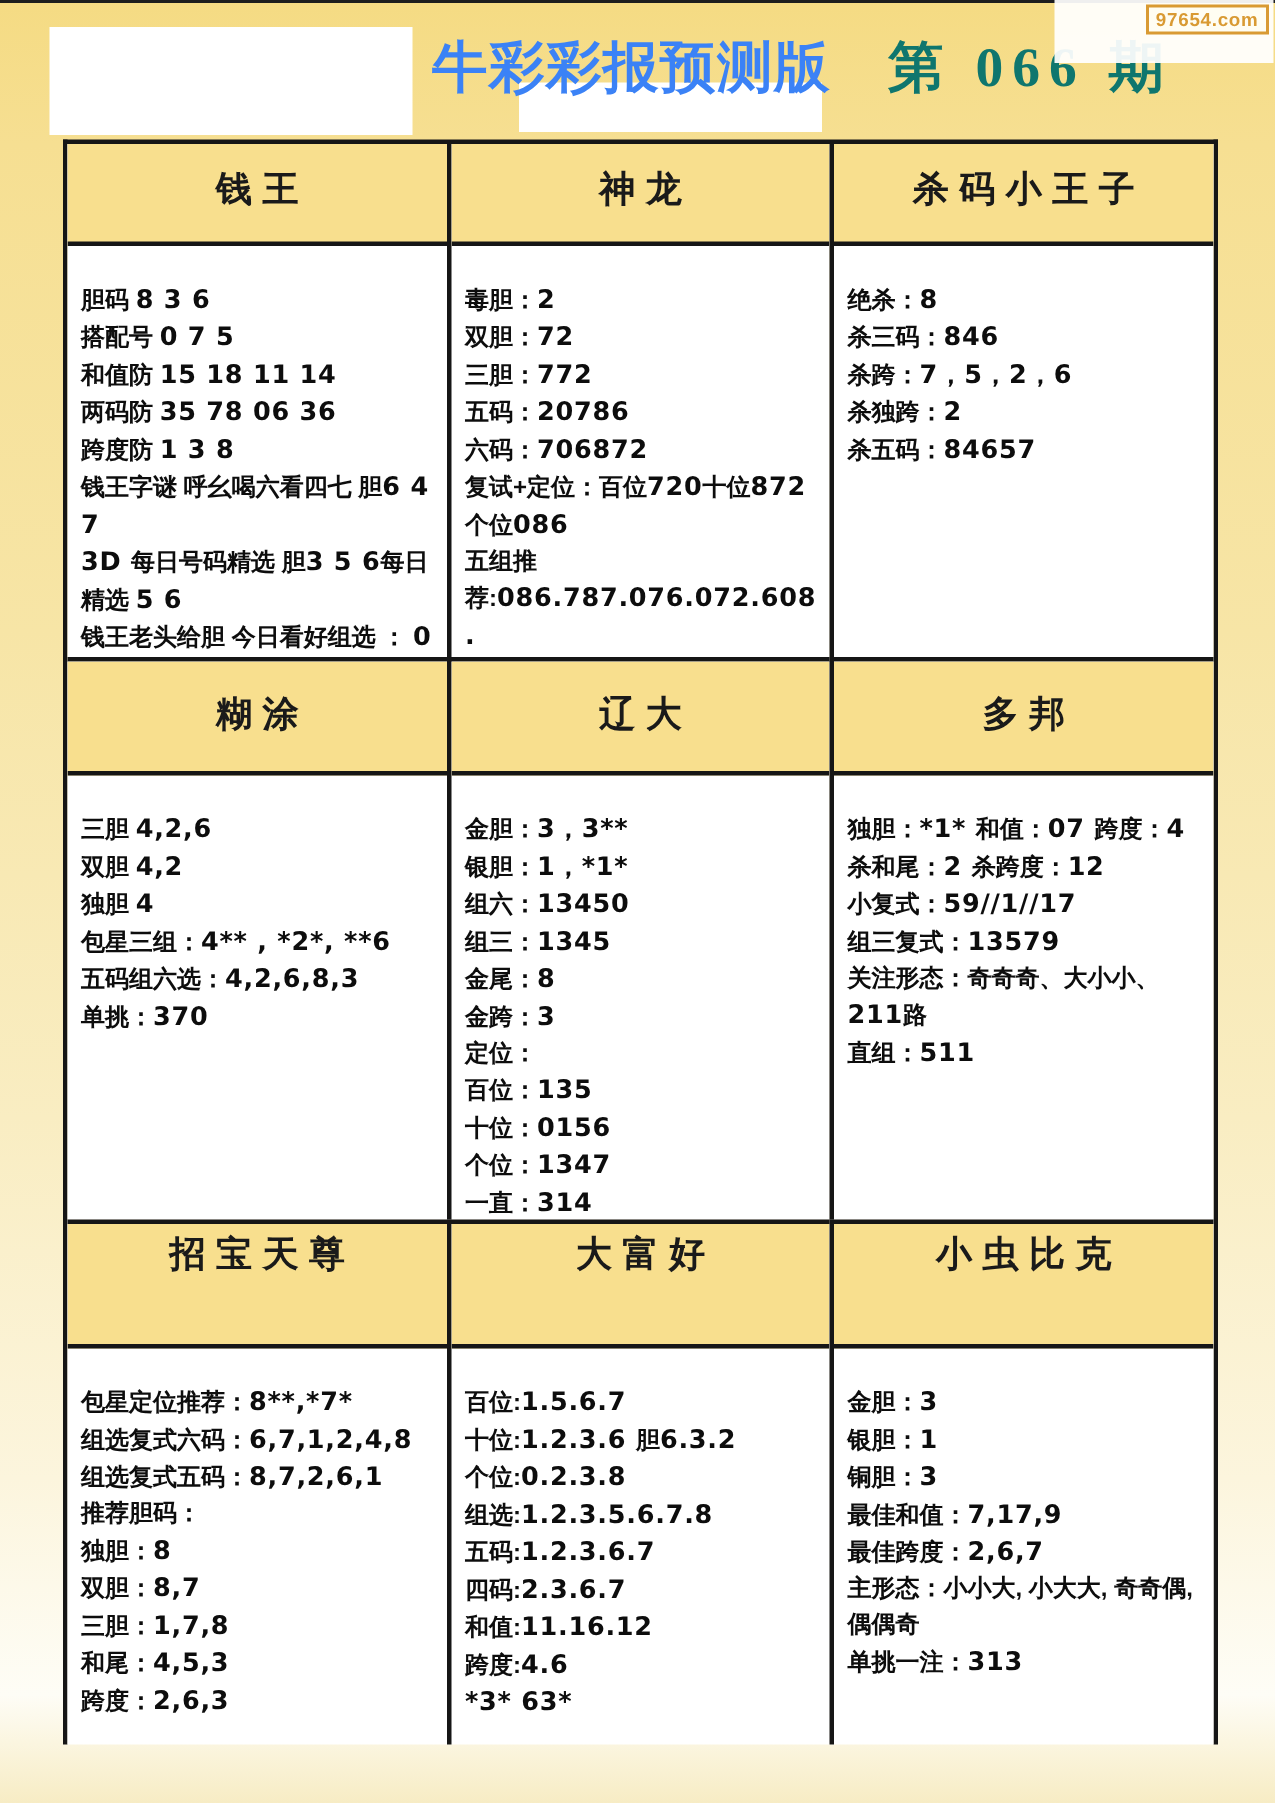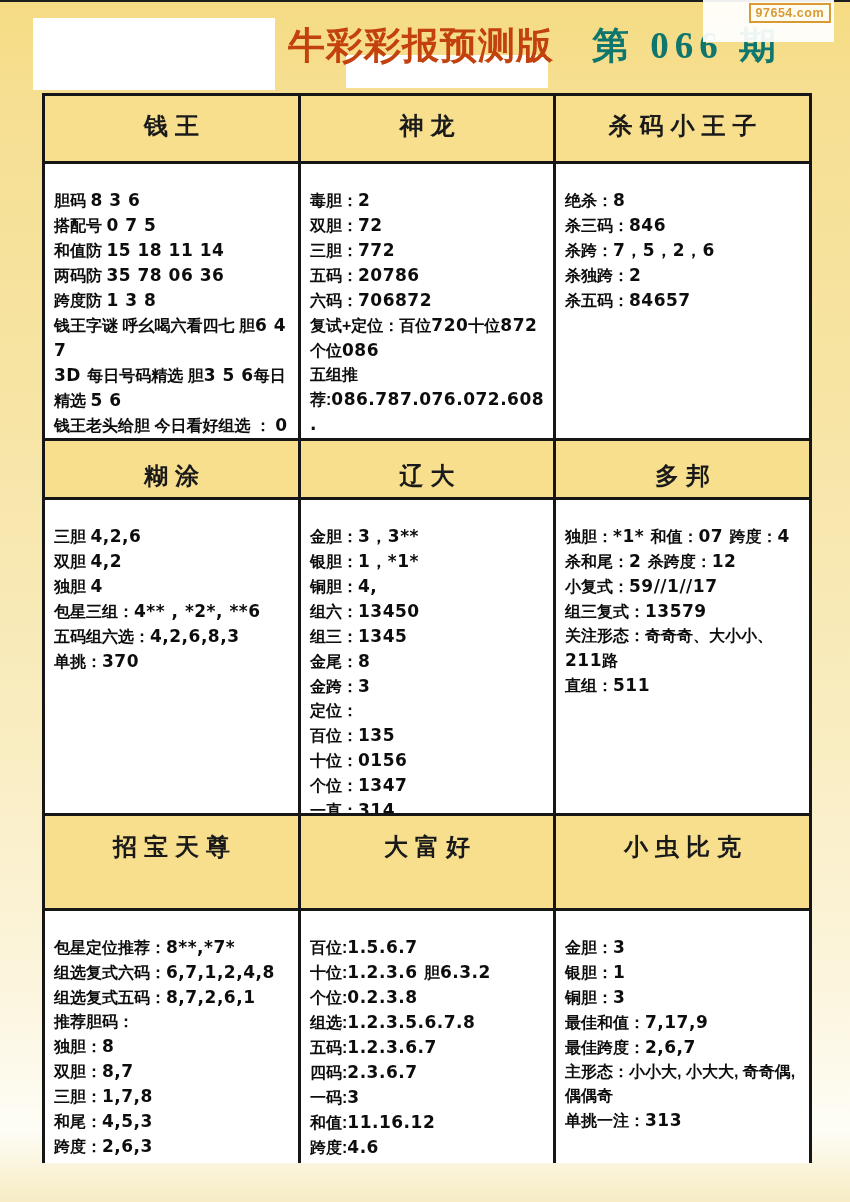--- a/index.html
+++ b/index.html
@@ -9,43 +9,43 @@
     font-family:"Liberation Sans",sans-serif;
   }
   .top-edge{position:absolute;top:0;left:0;width:100%;height:2px;background:#1d1d1d;}
   .censor{position:absolute;background:#ffffff;}
   .censor1{left:33px;top:18px;width:242px;height:72px;}
   .censor2{left:346px;top:55px;width:202px;height:33px;}
   .title-row{
     position:absolute;left:288px;top:26px;display:flex;gap:38px;align-items:baseline;
     font-family:"Liberation Serif","DejaVu Serif",serif;font-weight:bold;font-size:37px;line-height:1.1;white-space:nowrap;
   }
-  .title-red{color:#c2410c;letter-spacing:1px;}
+  .title-red{color:#3b82f6;letter-spacing:1px;}
   .title-issue{color:#0f766e;letter-spacing:6px;}
-  .wm-strip{position:absolute;left:703px;top:0;width:131px;height:42px;background:rgba(255,255,255,.93);}
+  .wm-strip{position:absolute;left:703px;top:0;width:146px;height:42px;background:rgba(255,255,255,.93);}
   .wm-box{
     position:absolute;right:3px;top:3px;border:2px solid #d99a33;background:#fffdf2;
     color:#d99a33;font-size:12.5px;font-weight:bold;padding:1px 5px;letter-spacing:.5px;
   }
   .board{
     position:absolute;left:42px;top:93px;width:770px;height:1070px;box-sizing:border-box;
     border:3px solid #161616;border-bottom:none;
     display:grid;grid-template-columns:253px 255px 256px;grid-template-rows:342px 375px 350px;
   }
   .cell{background:#ffffff;box-sizing:border-box;overflow:hidden;display:flex;flex-direction:column;}
   .cell.c1,.cell.c2{border-left:3px solid #161616;}
   .cell.r2,.cell.r3{border-top:3px solid #161616;}
   .hdr{
     background:#f8df8e;border-bottom:3px solid #161616;box-sizing:border-box;flex:0 0 auto;
     text-align:center;font-family:"Liberation Serif","DejaVu Serif",serif;font-weight:bold;
     font-size:24px;color:#1a1a1a;letter-spacing:7px;text-indent:7px;padding-top:14px;
   }
   .r1 .hdr{height:68px;}
-  .r2 .hdr{height:59px;padding-top:19px;}
-  .r3 .hdr{height:95px;padding-top:15px;}
+  .r2 .hdr{height:76px;padding-top:19px;}
+  .r3 .hdr{height:83px;padding-top:4px;}
   .bd{
     flex:1 1 auto;padding:6px 4px 0 9px;color:#0d0d0d;
     font-weight:bold;font-size:16px;line-height:24px;word-break:break-word;margin-top:18px;
   }
   .line{min-height:24px;}
   .num{font-family:"DejaVu Sans",sans-serif;font-size:17px;letter-spacing:.5px;}
 </style>
 </head>
 <body>
 
@@ -109,21 +109,20 @@
         <div class="line">包星三组：<span class="num">4** , *2*, **6</span></div>
         <div class="line">五码组六选：<span class="num">4,2,6,8,3</span></div>
         <div class="line">单挑：<span class="num">370</span></div>
       </div>
     </div>
     <div class="cell r2 c1">
       <div class="hdr">辽大</div>
       <div class="bd">
         <div class="line">金胆：<span class="num">3，3**</span></div>
         <div class="line">银胆：<span class="num">1，*1*</span></div>
-        <div class="line">铜胆：<span class="num">4,</span></div>
         <div class="line">组六：<span class="num">13450</span></div>
         <div class="line">组三：<span class="num">1345</span></div>
         <div class="line">金尾：<span class="num">8</span></div>
         <div class="line">金跨：<span class="num">3</span></div>
         <div class="line">定位：</div>
         <div class="line">百位：<span class="num">135</span></div>
         <div class="line">十位：<span class="num">0156</span></div>
         <div class="line">个位：<span class="num">1347</span></div>
         <div class="line">一直：<span class="num">314</span></div>
       </div>
@@ -154,21 +153,20 @@
     </div>
     <div class="cell r3 c1">
       <div class="hdr">大富好</div>
       <div class="bd">
         <div class="line">百位:<span class="num">1.5.6.7</span></div>
         <div class="line">十位:<span class="num">1.2.3.6 </span>胆<span class="num">6.3.2</span></div>
         <div class="line">个位:<span class="num">0.2.3.8</span></div>
         <div class="line">组选:<span class="num">1.2.3.5.6.7.8</span></div>
         <div class="line">五码:<span class="num">1.2.3.6.7</span></div>
         <div class="line">四码:<span class="num">2.3.6.7</span></div>
-        <div class="line">一码:<span class="num">3</span></div>
         <div class="line">和值:<span class="num">11.16.12</span></div>
         <div class="line">跨度:<span class="num">4.6</span></div>
         <div class="line"><span class="num">*3* 63*</span></div>
       </div>
     </div>
     <div class="cell r3 c2">
       <div class="hdr">小虫比克</div>
       <div class="bd">
         <div class="line">金胆：<span class="num">3</span></div>
         <div class="line">银胆：<span class="num">1</span></div>

